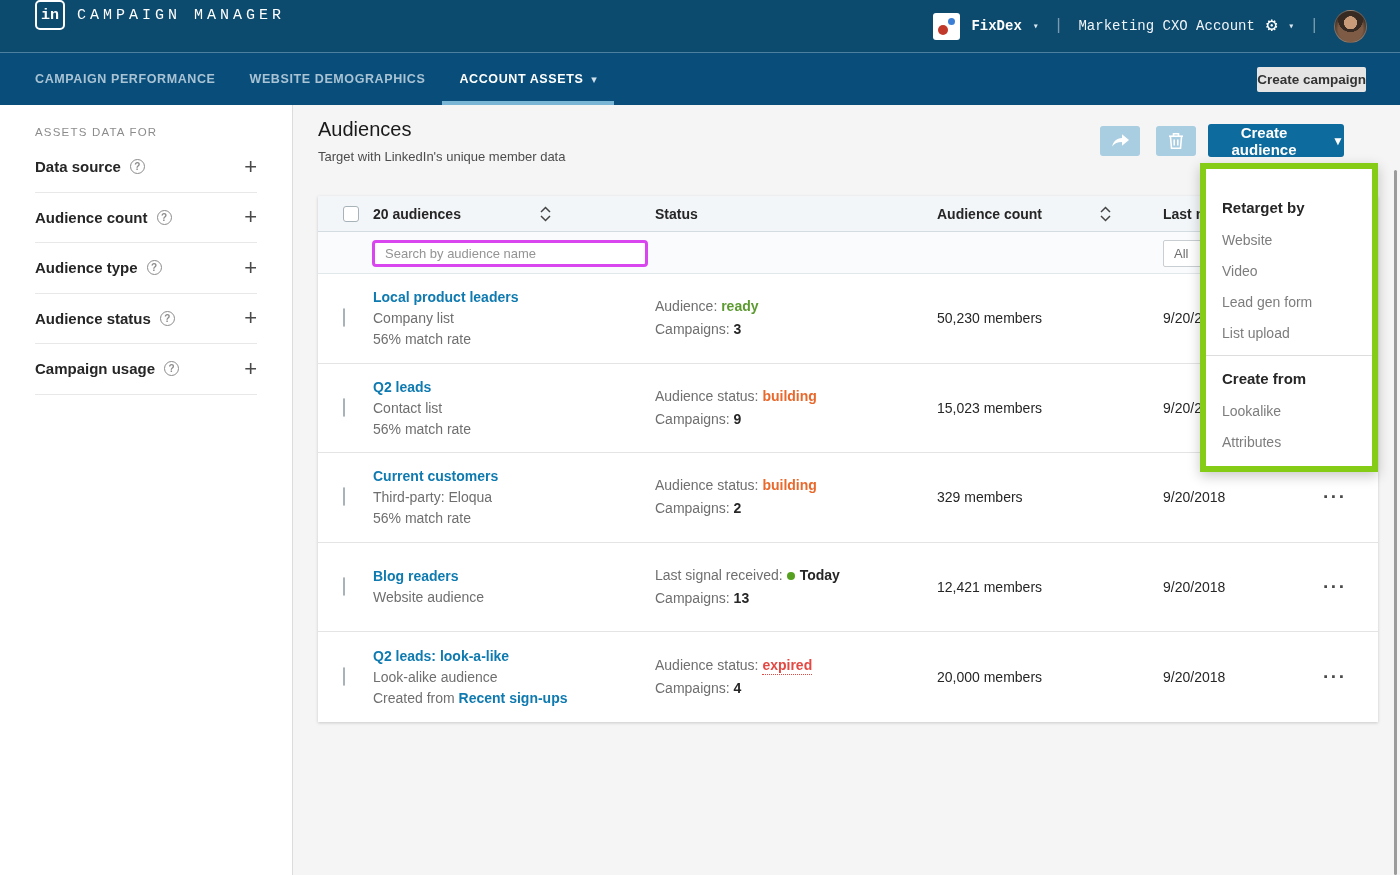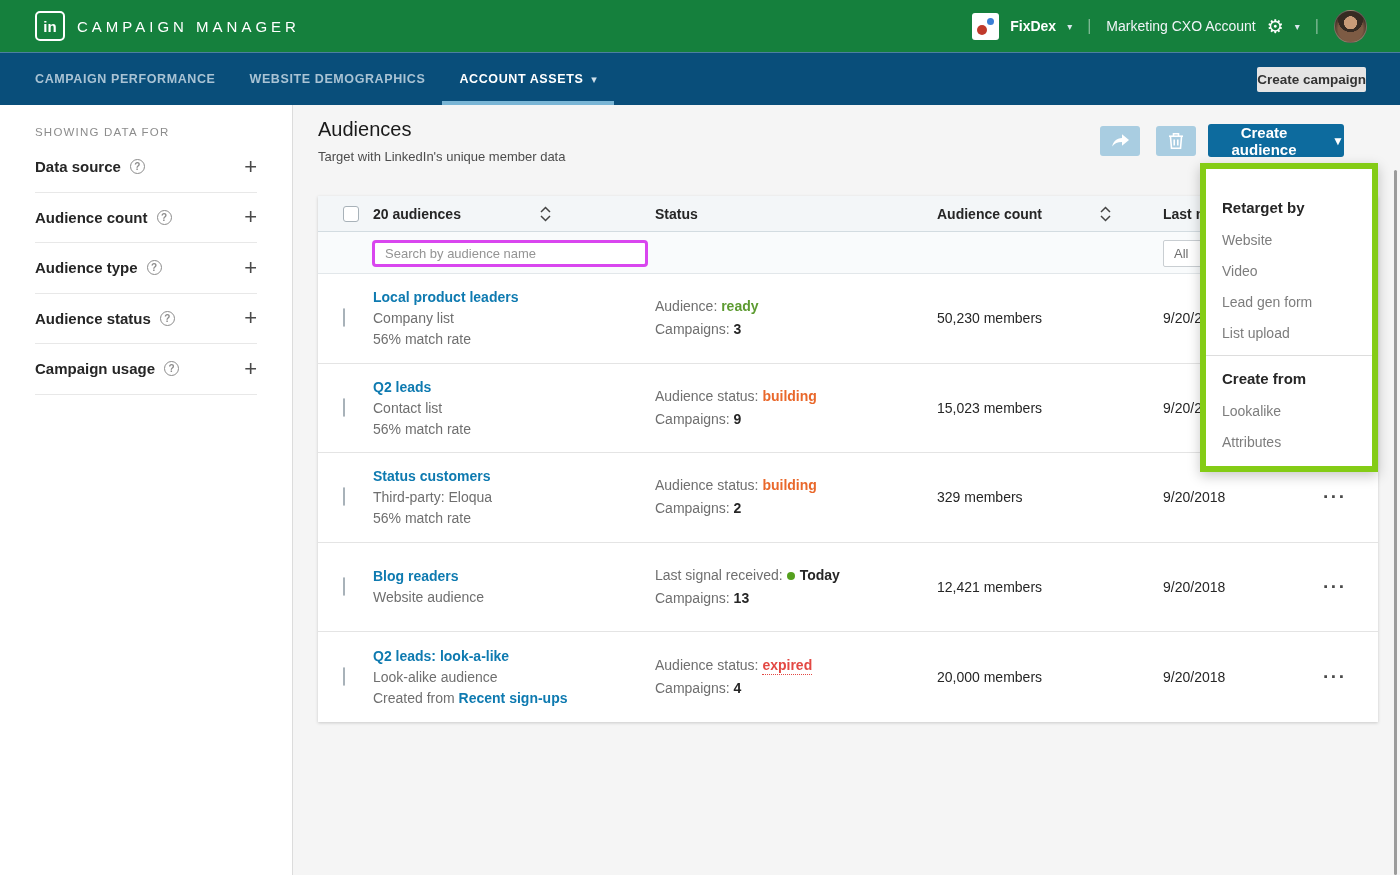--- a/index.html
+++ b/index.html
@@ -6,21 +6,21 @@
   html,body { width:1400px; height:875px; }
   body {
     font-family:"Liberation Sans","DejaVu Sans",sans-serif;
     background:#f5f5f5; color:#262626; overflow:hidden; position:relative;
   }
   .page { position:absolute; inset:0; width:1400px; height:875px; }
 
   
   .topbar {
     position:absolute; left:0; top:0; width:100%; height:52px;
-    background:#15803d; display:flex; align-items:center; color:#fff;
+    background:#0c4a6e; display:flex; align-items:flex-start; color:#fff;font-family:Liberation Mono, monospace;
   }
   .brand-wrap { display:flex; align-items:center; margin-left:35px; gap:12px; }
   .li-logo {
     width:30px; height:30px; border:2.5px solid #fff; border-radius:5px;
     display:flex; align-items:center; justify-content:center;
     font-weight:bold; font-size:15px; color:#fff;
   }
   .brand-text { font-size:15px; letter-spacing:4px; font-weight:400; color:#fff; }
   .topbar-right { position:absolute; right:33px; top:0; height:52px; display:flex; align-items:center; gap:11px; }
   .fixdex-logo { width:27px; height:27px; background:#fff; border-radius:3px; position:relative; }
@@ -209,21 +209,21 @@
       <span>WEBSITE DEMOGRAPHICS</span>
     </div>
     <div class="tab active">
       <span>ACCOUNT ASSETS</span>
       <span class="caret">▾</span>
     </div>
     <button class="create-campaign-btn">Create campaign</button>
   </nav>
 
   <aside class="sidebar">
-    <div class="sidebar-heading">SHOWING DATA FOR</div>
+    <div class="sidebar-heading">ASSETS DATA FOR</div>
     <ul class="filter-list">
       <li class="filter-item">
         <span class="filter-label">Data source</span>
         <span class="help-icon">?</span>
         <span class="plus-icon">+</span>
       </li>
       <li class="filter-item">
         <span class="filter-label">Audience count</span>
         <span class="help-icon">?</span>
         <span class="plus-icon">+</span>
@@ -335,21 +335,21 @@
             <span class="campaign-num">9</span></div>
         </div>
         <span class="cell-members">15,023 members</span>
         <span class="cell-date">9/20/2018</span>
         <span class="cell-dots">···</span>
       </div>
 
       <div class="trow">
         <span class="cell-check"><span class="checkbox"></span></span>
         <div class="cell-name">
-          <div class="row-title">Status customers</div>
+          <div class="row-title">Current customers</div>
           <div class="row-sub">Third-party: Eloqua</div>
           <div class="row-sub">56% match rate</div>
         </div>
         <div class="cell-status">
           <div><span>Audience status:</span>
             <span class="sv" data-status="orange">building</span></div>
           <div><span>Campaigns:</span>
             <span class="campaign-num">2</span></div>
         </div>
         <span class="cell-members">329 members</span>

